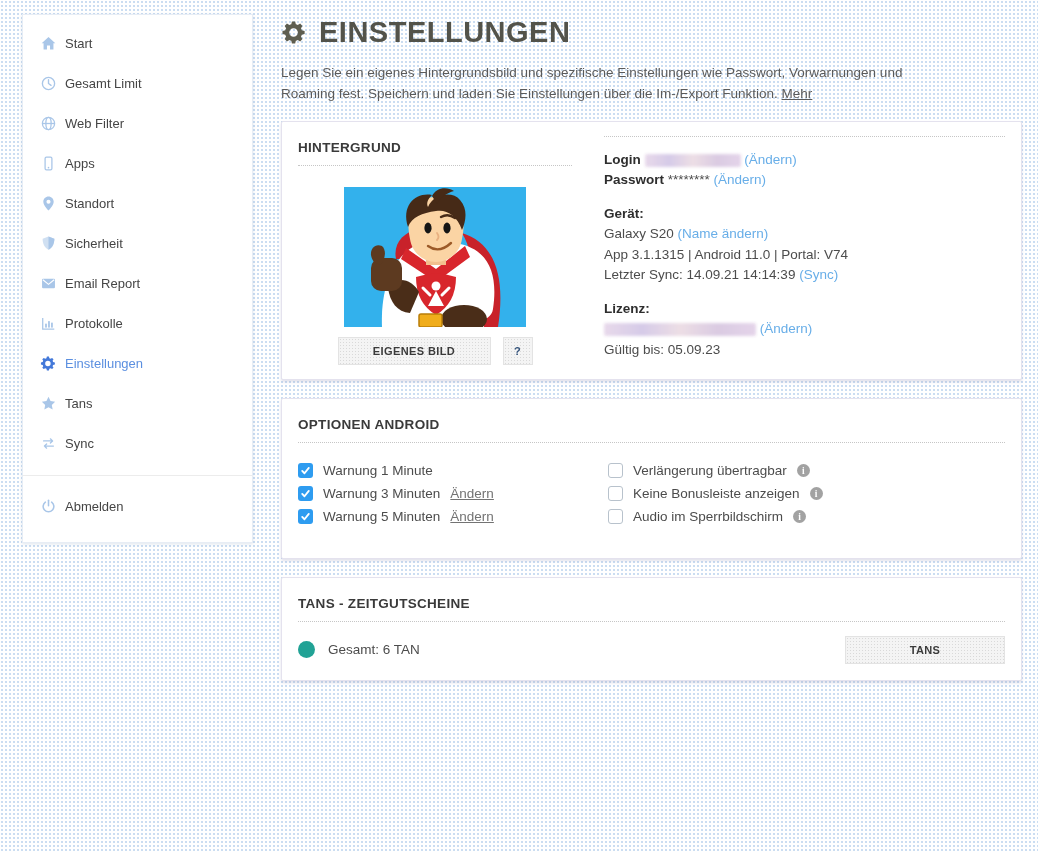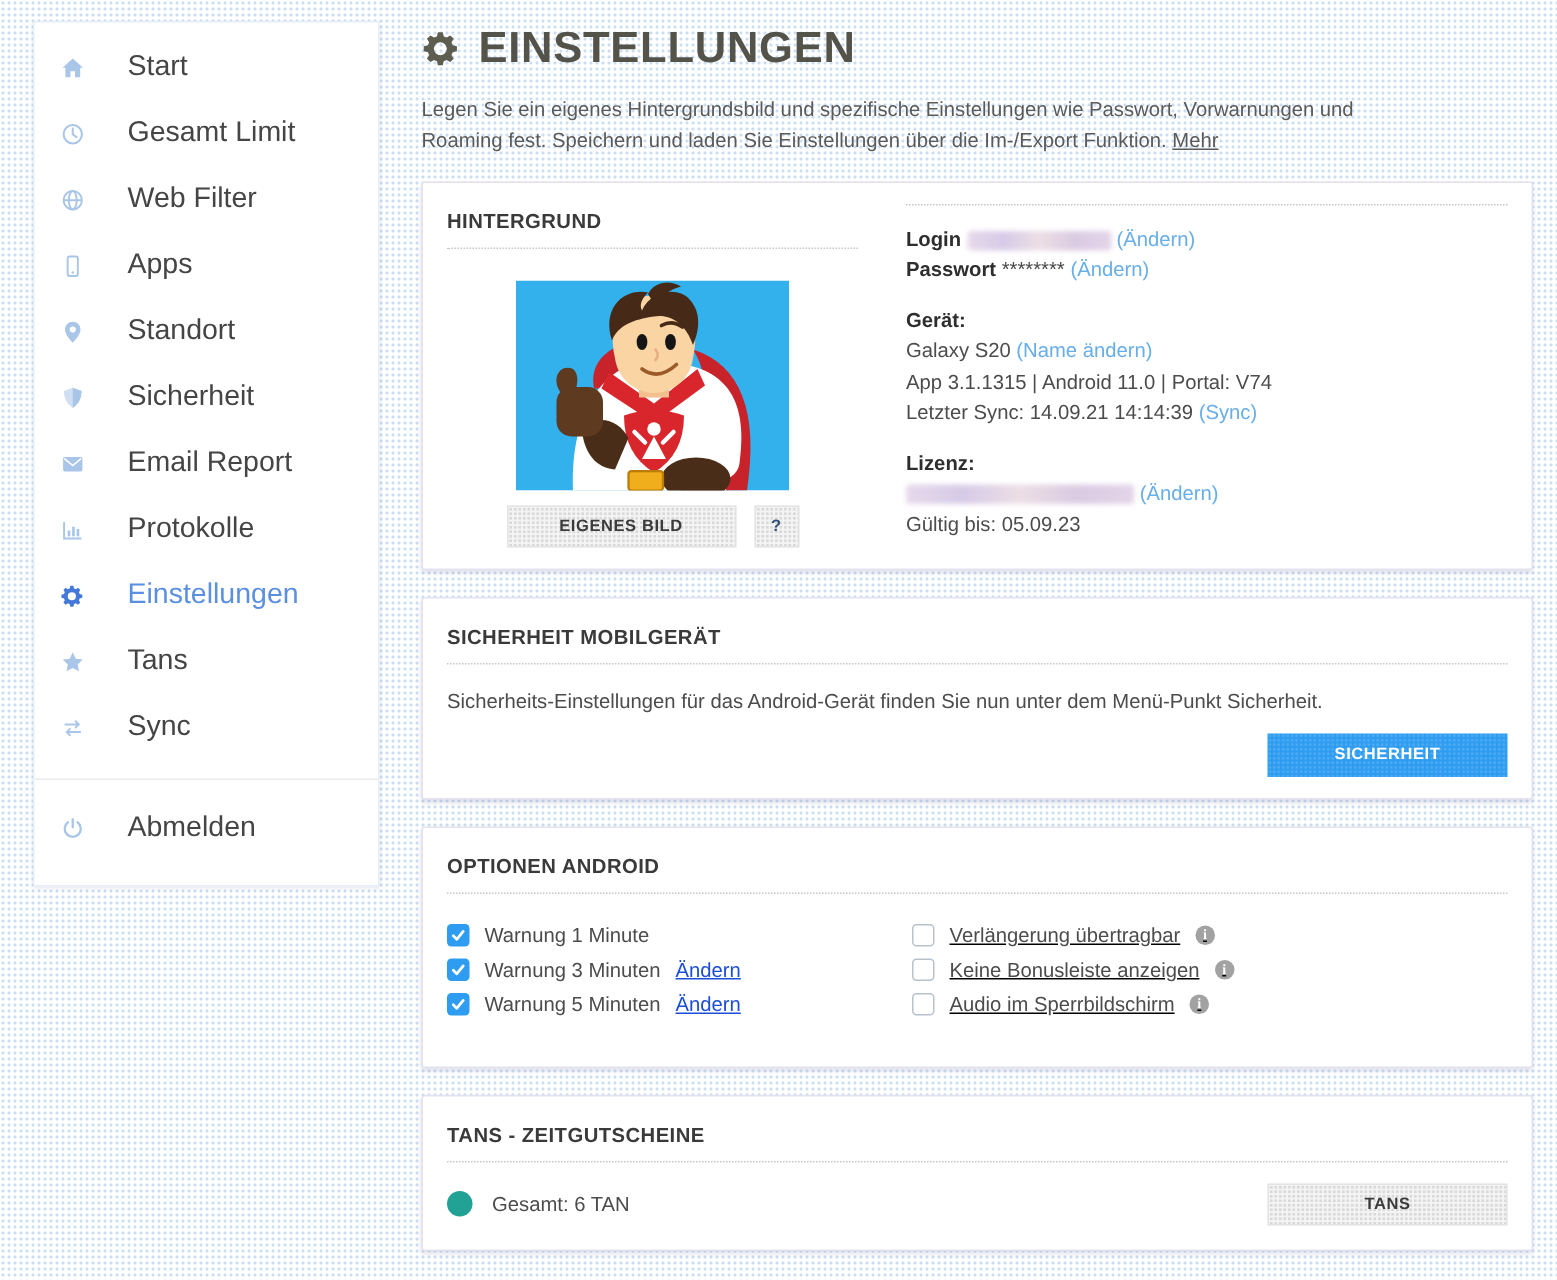--- a/index.html
+++ b/index.html
@@ -15,22 +15,22 @@
   .page { position:relative; width:1038px; height:853px; }
 
   
   .sidebar {
     position:absolute; left:22px; top:14px; width:231px;
     background:#fff; border:1px solid #e7edf5;
     box-shadow:0 1px 3px rgba(140,160,190,.28);
     padding:8px 0 16px;
   }
   .nav-item {
-    display:flex; align-items:center; gap:28px;
-    padding:11px 16px; font-size:19px; color:#454545;
+    display:flex; align-items:center; gap:8px;
+    padding:11px 16px; font-size:13px; color:#454545;
     text-decoration:none; cursor:pointer;
   }
   .nav-icon { width:18px; height:18px; display:inline-flex; align-items:center; justify-content:center; color:#a9c6e8; flex:0 0 18px; }
   .nav-icon svg { width:17px; height:17px; display:block; }
   .nav-item.active { color:#5b8fe0; }
   .nav-item.active .nav-icon { color:#4479d9; }
   .sidebar-divider { border-top:1px solid #ececec; margin:12px 0 10px; }
 
   
   .main { position:absolute; left:281px; top:14px; width:741px; }
@@ -89,27 +89,27 @@
     width:160px; height:29px; border:none; cursor:pointer;
     background-color:#2e9cf0;
     background-image:radial-gradient(rgba(255,255,255,.14) .8px, transparent 1px);
     background-size:3px 3px;
     color:#fff; font-size:11px; font-weight:bold; letter-spacing:.4px; font-family:inherit;
   }
 
   
   .options-grid { display:flex; margin:20px 0 12px; }
   .options-col-left { width:310px; flex:0 0 310px; }
-  .options-col-right { flex:1;text-decoration:underline; }
+  .options-col-right { flex:1; }
   .opt { display:flex; align-items:center; gap:10px; margin-bottom:7px; font-size:13.5px; color:#4c4c4c; min-height:16px; }
   .checkbox { width:15px; height:15px; border-radius:3px; flex:0 0 15px; cursor:pointer; }
   .checkbox.checked { background:#2e9cf0; display:flex; align-items:center; justify-content:center; }
   .checkbox.unchecked { background:#fff; border:1px solid #b8c2cc; }
   .checkbox svg { width:11px; height:11px; display:block; }
-  .opt-link { color:#1d4ed8; text-decoration:underline; cursor:pointer; }
+  .opt-link { color:#737373; text-decoration:underline; cursor:pointer; }
   .info-icon {
     width:13px; height:13px; border-radius:50%; background:#a2a2a2; color:#fff;
     font-size:9.5px; font-weight:bold; display:inline-flex; align-items:center; justify-content:center;
     font-family:"Liberation Serif", serif; cursor:pointer; flex:0 0 13px;
   }
 
   
   .tans-row { display:flex; align-items:center; margin:14px 0 2px; }
   .tan-dot { width:17px; height:17px; border-radius:50%; background:#21a295; margin-right:13px; flex:0 0 17px; }
   .tan-text { font-size:13.5px; color:#4c4c4c; }
@@ -309,28 +309,20 @@
         </p>
         <p class="info-line gap-above"><b>Lizenz:</b></p>
         <p class="info-line">
           <span class="redacted redacted-license"></span>
           <a class="blue-link">(Ändern)</a>
         </p>
         <p class="info-line">Gültig bis: 05.09.23</p>
       </div>
     </section>
 
-    <section class="card">
-      <h2 class="card-title">SICHERHEIT MOBILGERÄT</h2>
-      <hr class="dotted-rule">
-      <p class="card-text">Sicherheits-Einstellungen für das Android-Gerät finden Sie nun unter dem Menü-Punkt Sicherheit.</p>
-      <div class="btn-row-right">
-        <button class="btn-primary">SICHERHEIT</button>
-      </div>
-    </section>
 
     <section class="card">
       <h2 class="card-title">OPTIONEN ANDROID</h2>
       <hr class="dotted-rule">
       <div class="options-grid">
         <div class="options-col-left">
           <div class="opt">
             <span class="checkbox checked">
                 <svg viewBox="0 0 12 12">
                   <path d="M2.4 6.4 4.9 9 9.6 3.2" fill="none" stroke="#fff" stroke-width="2" stroke-linecap="round" stroke-linejoin="round"></path>

